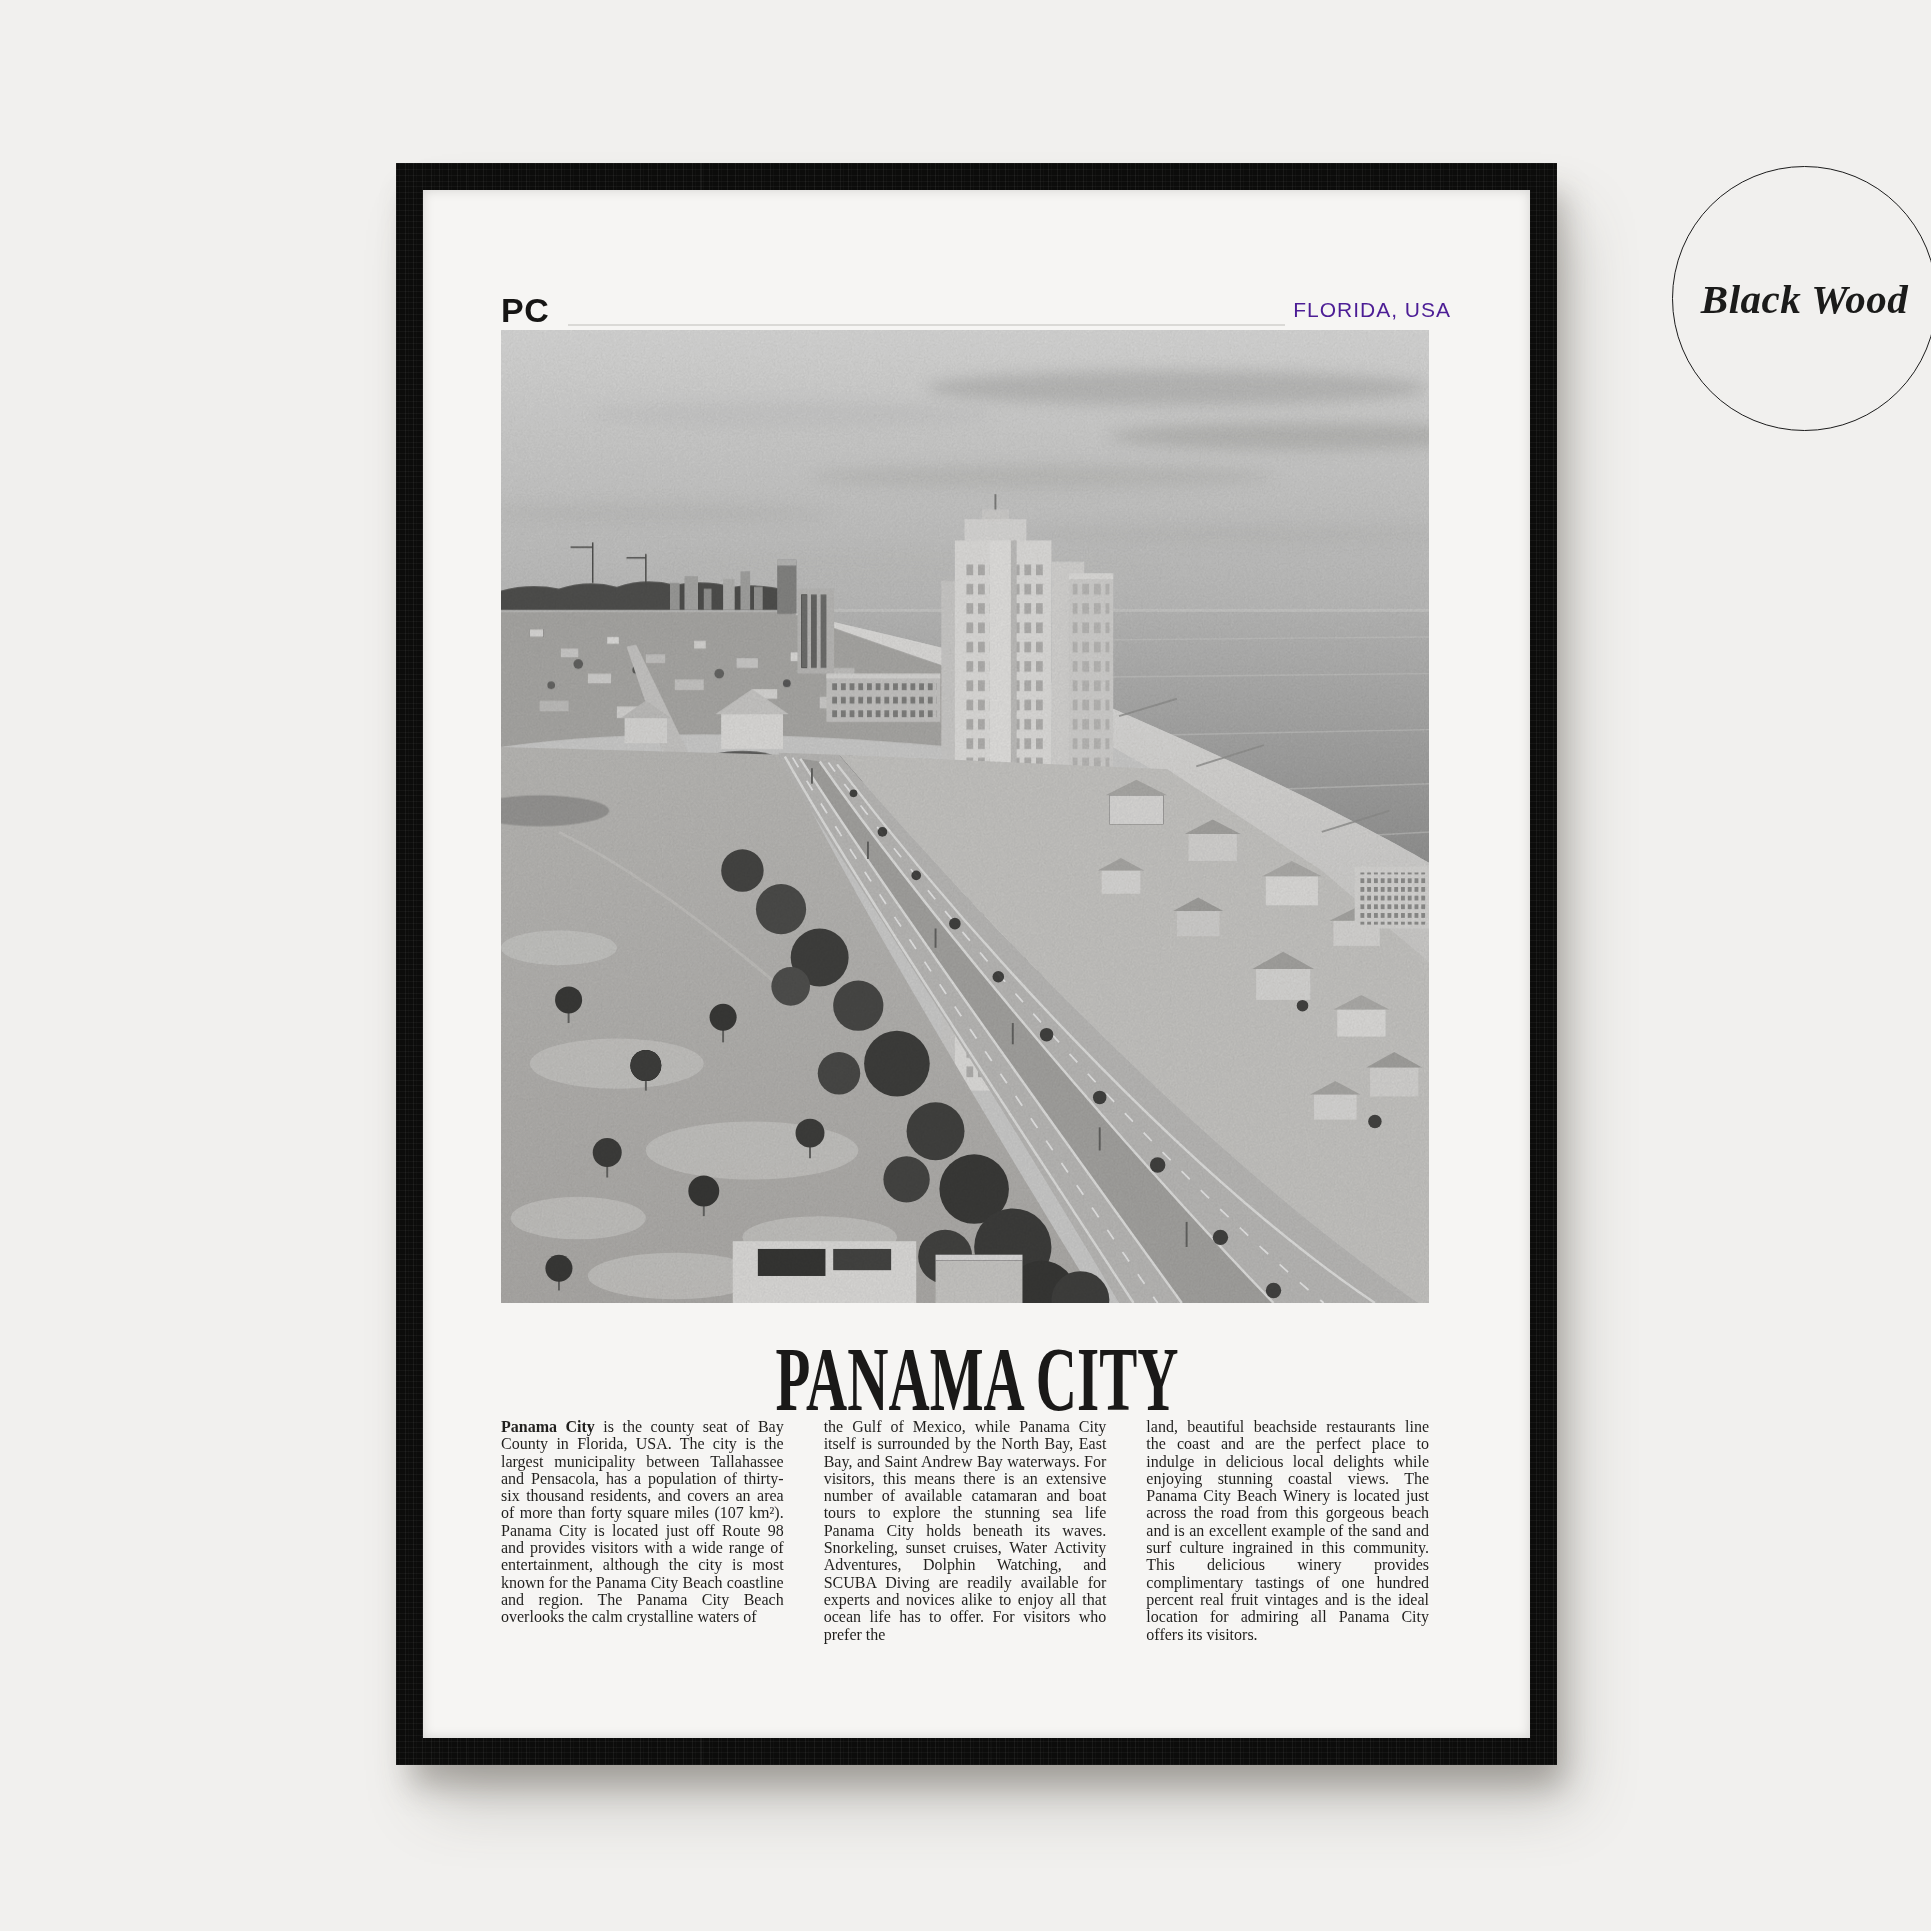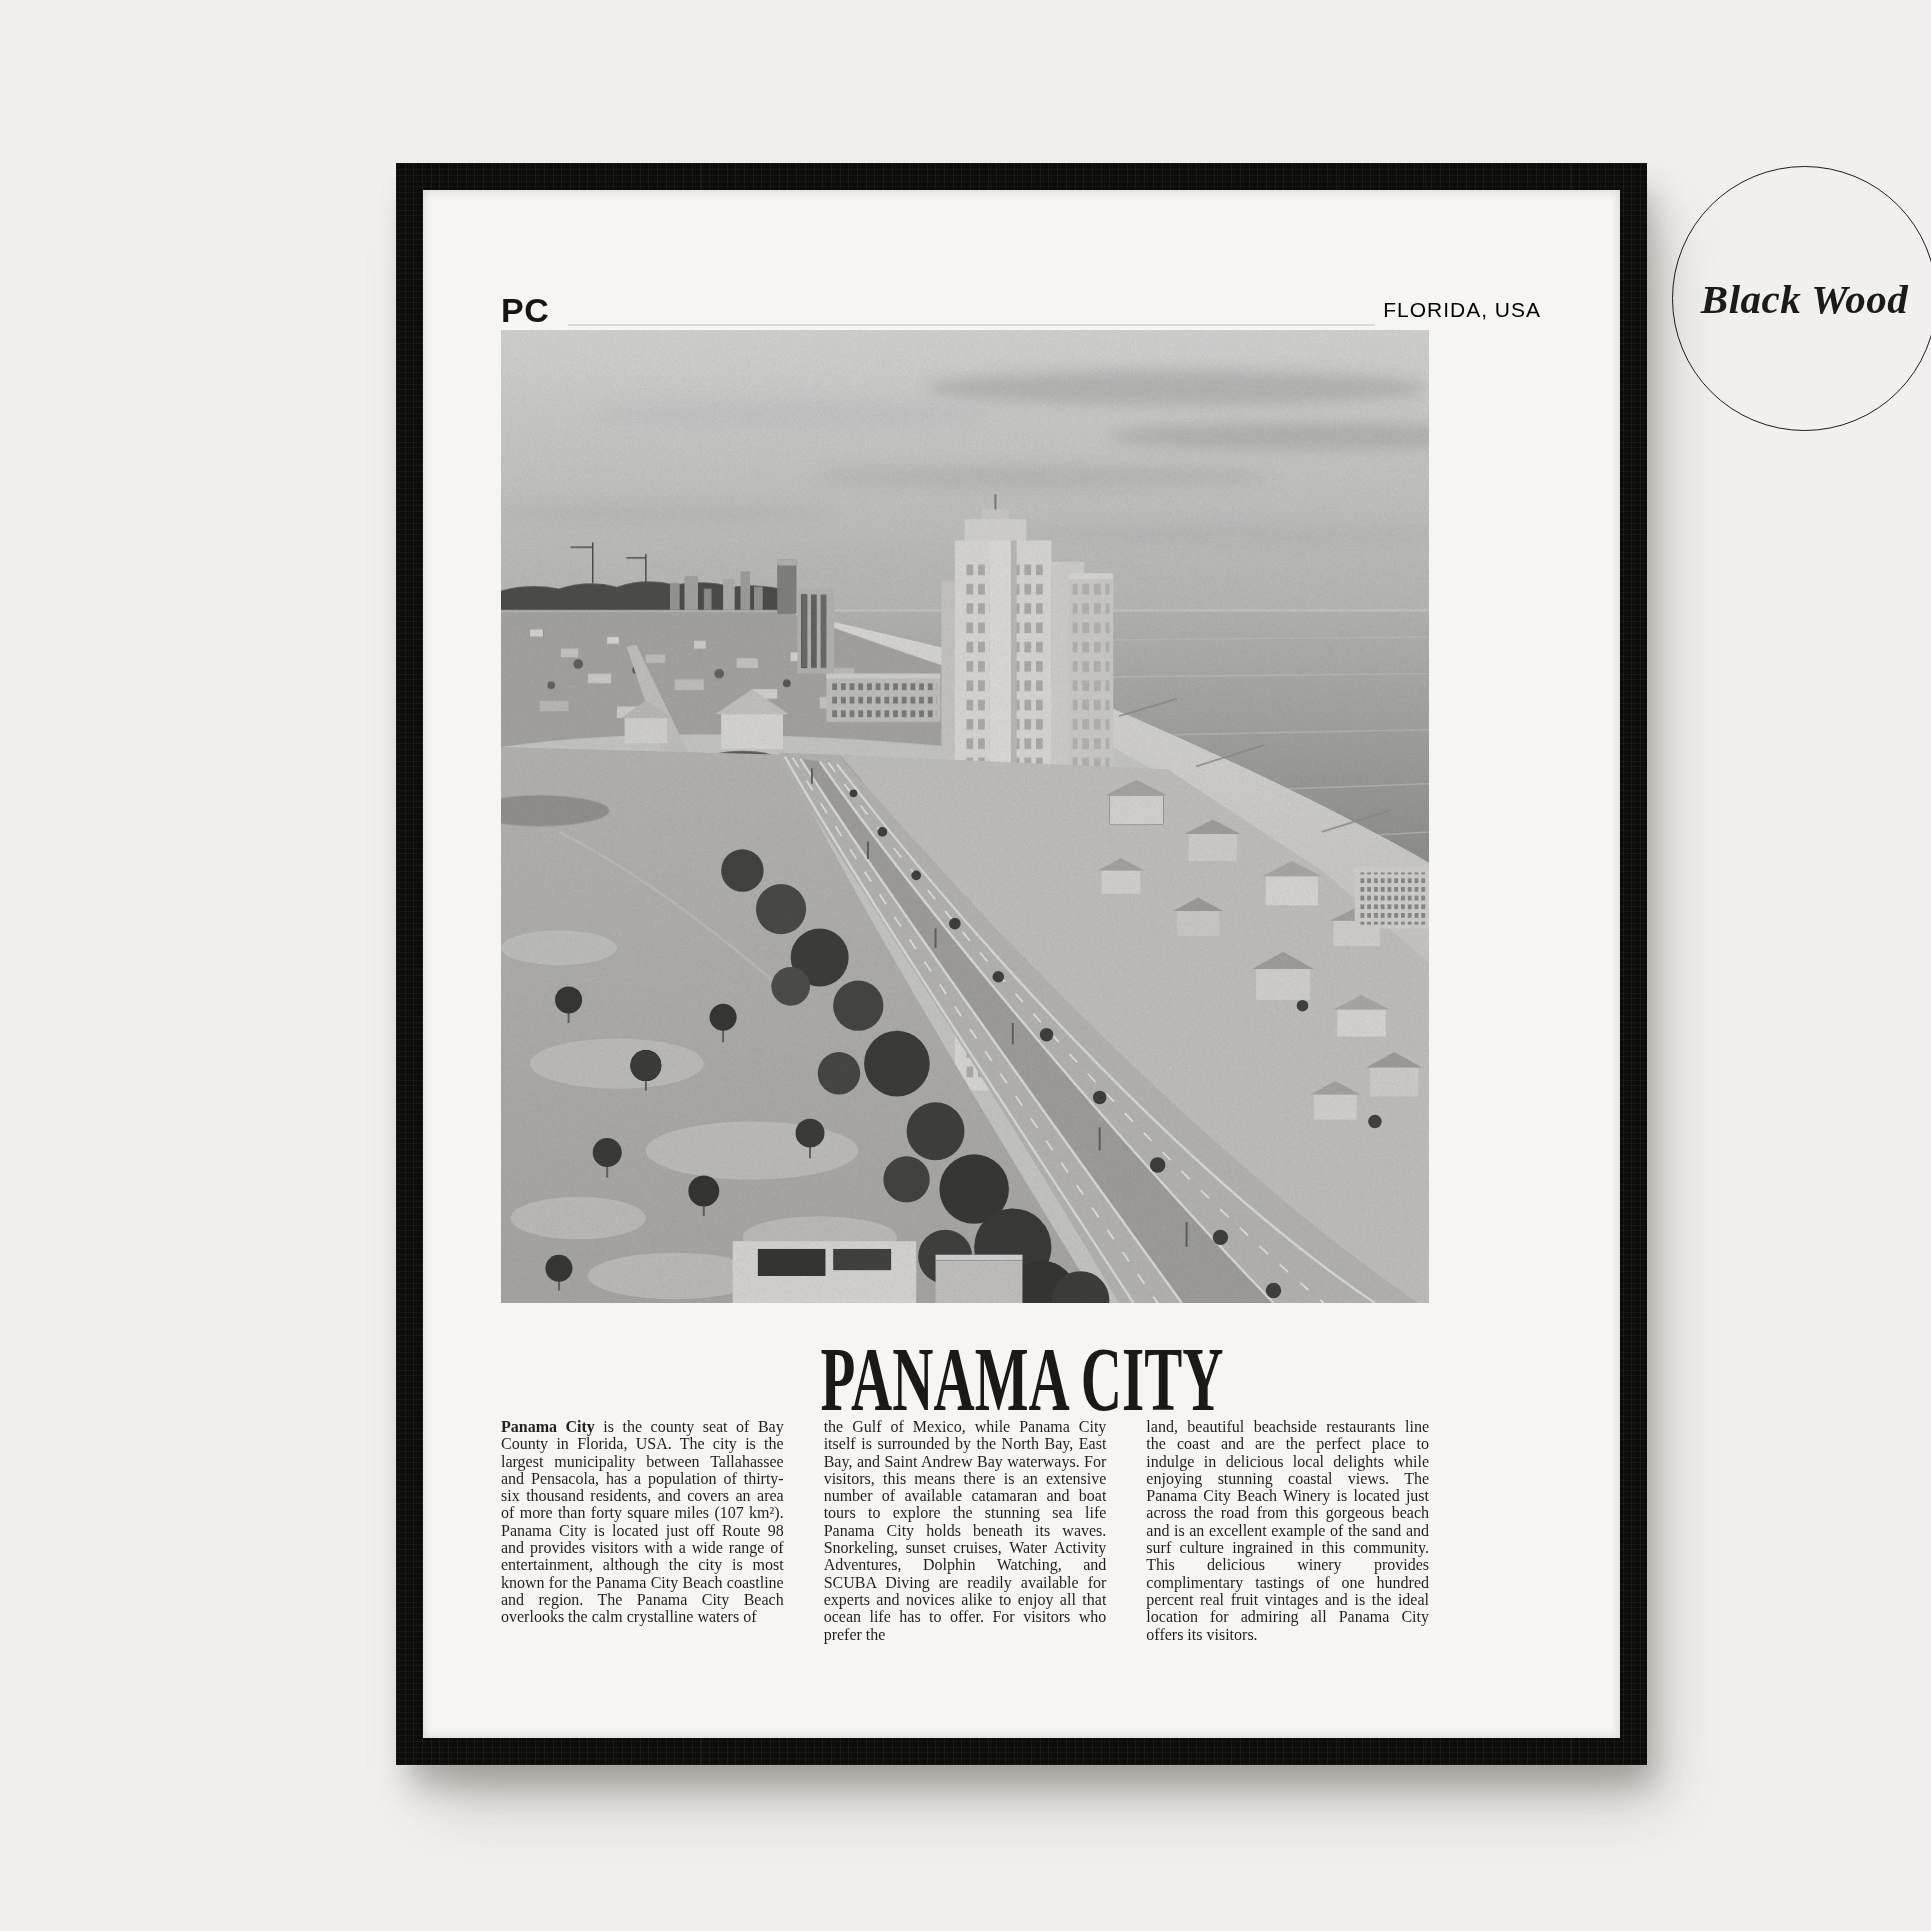--- a/index.html
+++ b/index.html
@@ -6,21 +6,21 @@
   body{
     width:1931px;height:1931px;
     background:#f1f0ee;
     font-family:"Liberation Sans",sans-serif;
     position:relative;overflow:hidden;
   }
   .stage{position:absolute;inset:0;}
 
   
   .frame{
-    position:absolute;left:396px;top:163px;width:1251px;height:1602px;
+    position:absolute;left:396px;top:163px;width:1161px;height:1602px;
     background-color:#0c0c0b;
     background-image:
       repeating-linear-gradient(90deg, rgba(255,255,255,.055) 0 1px, rgba(0,0,0,0) 1px 2.9px, rgba(255,255,255,.02) 2.9px 3.9px, rgba(0,0,0,0) 3.9px 8.7px),
       repeating-linear-gradient(0deg, rgba(255,255,255,.04) 0 1px, rgba(0,0,0,0) 1px 5.8px);
     box-shadow:
       9.7px 25px 29px -3.9px rgba(80,74,66,.35),
       25px 46px 62px -9.7px rgba(80,74,66,.25);
   }
   .poster{
     position:absolute;inset:27px;
@@ -34,21 +34,21 @@
     font-weight:800;font-size:34px;line-height:1;letter-spacing:0.5px;
     color:#161514;
   }
   .header-rule{
     position:absolute;left:145px;right:245px;top:134px;height:1.9px;
     background:#dad9d6;
   }
   .location{
     position:absolute;right:79px;top:109px;
     font-size:21px;line-height:1;letter-spacing:1px;
-    color:#000000;
+    color:#4c1d95;
   }
 
   
   .photo{
     position:absolute;left:78px;top:140px;width:928px;height:973px;
     background:#dcdcdb;overflow:hidden;
   }
   .photo svg{display:block;width:100%;height:100%;}
 
   

